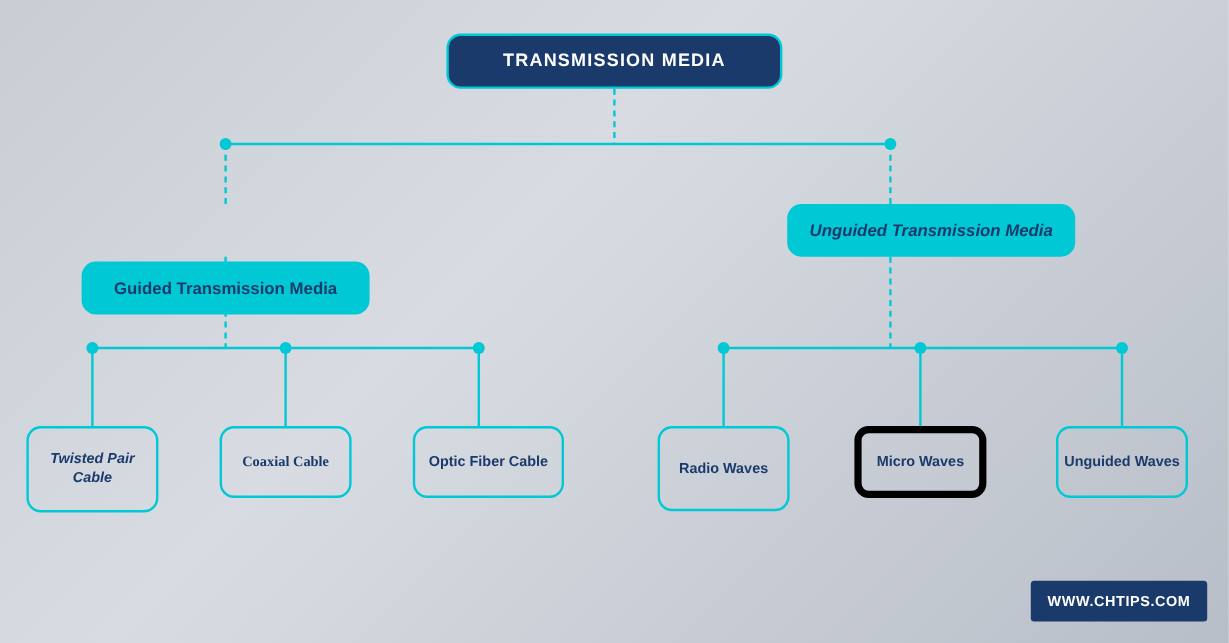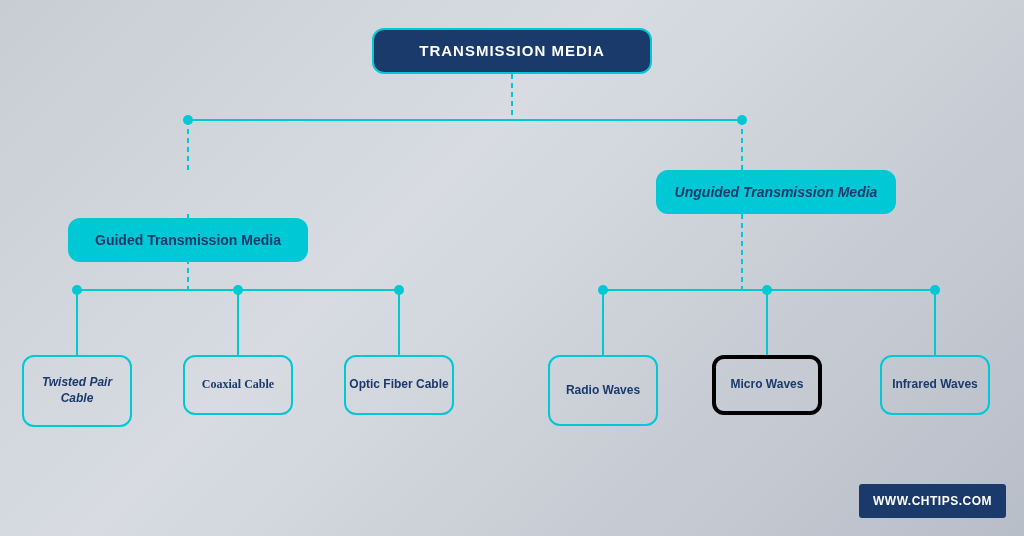--- a/index.html
+++ b/index.html
@@ -93,42 +93,42 @@
       top: 355px;
       left: 183px;
       color: #1a3a6b;
       font-size: 12px;
       font-family: Liberation Serif, serif;
     }
 
     .node-optic {
       background-color: transparent;
       border: 2px solid #00c8d4;
-      width: 110px;
+      width: 126px;
       height: 60px;
       top: 355px;
       left: 344px;
       color: #1a3a6b;
       font-size: 12px;
     }
 
     .node-radio {
       background-color: transparent;
       border: 2px solid #00c8d4;
       width: 110px;
       height: 71px;
       top: 355px;
       left: 548px;
       color: #1a3a6b;
       font-size: 12px;
     }
 
     .node-micro {
       background-color: transparent;
-      border: 4px solid #000000;
+      border: 6px solid #000000;
       width: 110px;
       height: 60px;
       top: 355px;
       left: 712px;
       color: #1a3a6b;
       font-size: 12px;
     }
 
     .node-infrared {
       background-color: transparent;
@@ -218,17 +218,17 @@
   <div class="node node-twisted">Twisted Pair Cable</div>
 
   <div class="node node-coaxial">Coaxial Cable</div>
 
   <div class="node node-optic">Optic Fiber Cable</div>
 
   <div class="node node-radio">Radio Waves</div>
 
   <div class="node node-micro">Micro Waves</div>
 
-  <div class="node node-infrared">Infrared Waves</div>
+  <div class="node node-infrared">Unguided Waves</div>
 
   <div class="watermark">WWW.CHTIPS.COM</div>
 
 </div>
 
 </body></html>

